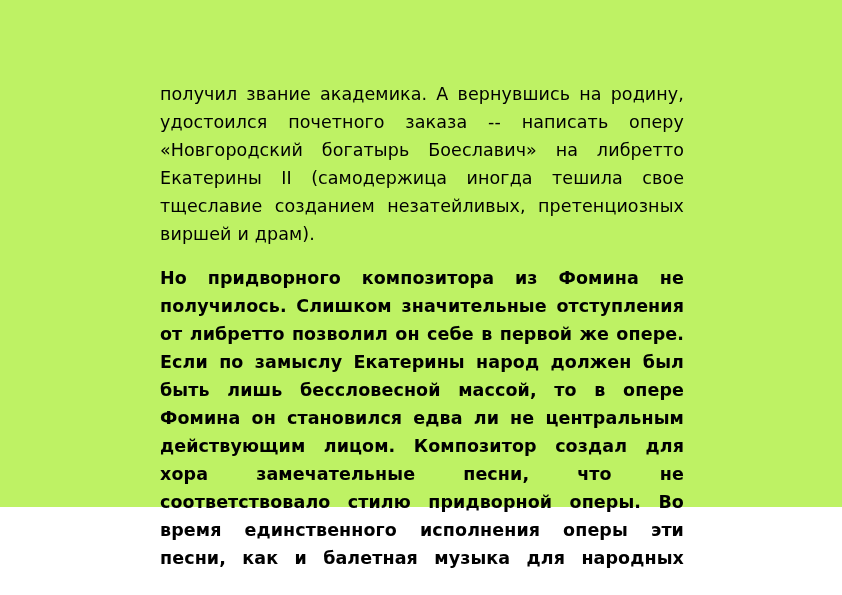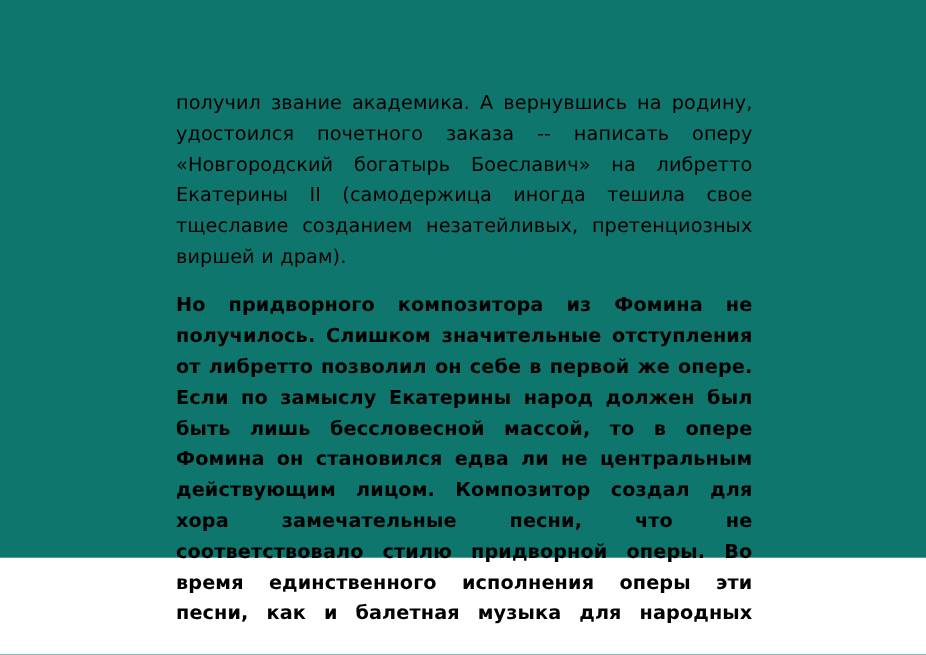--- a/index.html
+++ b/index.html
@@ -10,21 +10,21 @@
     width: 842px;
     height: 595px;
     background: #ffffff;
     font-family: "DejaVu Sans", sans-serif;
     overflow: hidden;
   }
   .page {
     position: relative;
     width: 842px;
     height: 507px;
-    background: #0f766e;
+    background: #bef264;
     box-sizing: border-box;
   }
   .text-column {
     position: absolute;
     left: 160px;
     top: 80px;
     width: 524px;
   }
   .para {
     margin: 0 0 16px 0;

